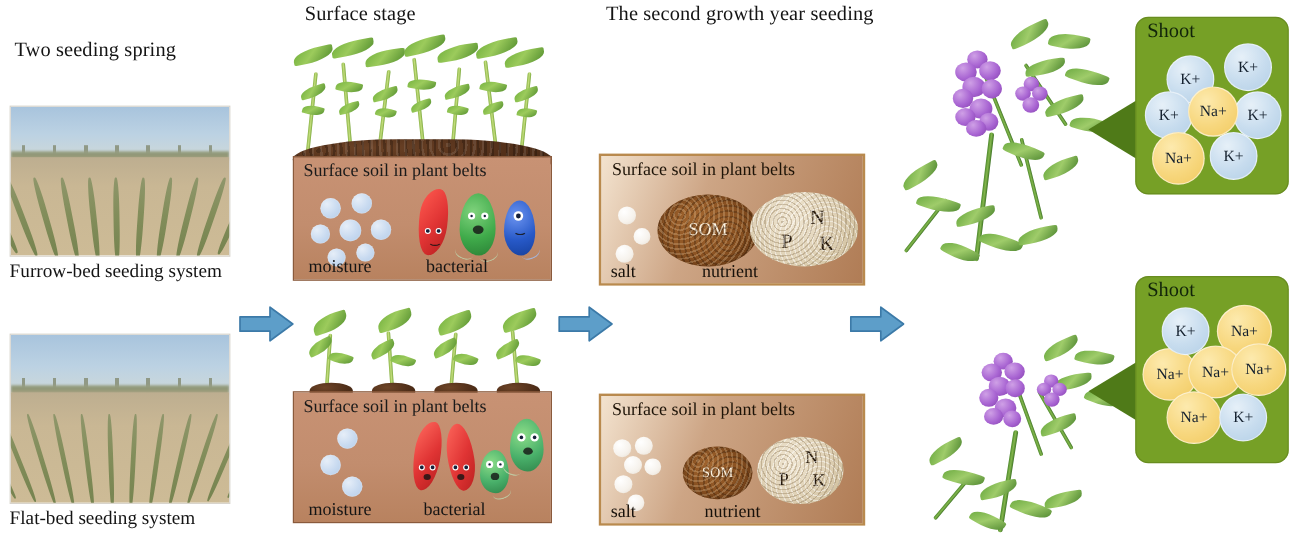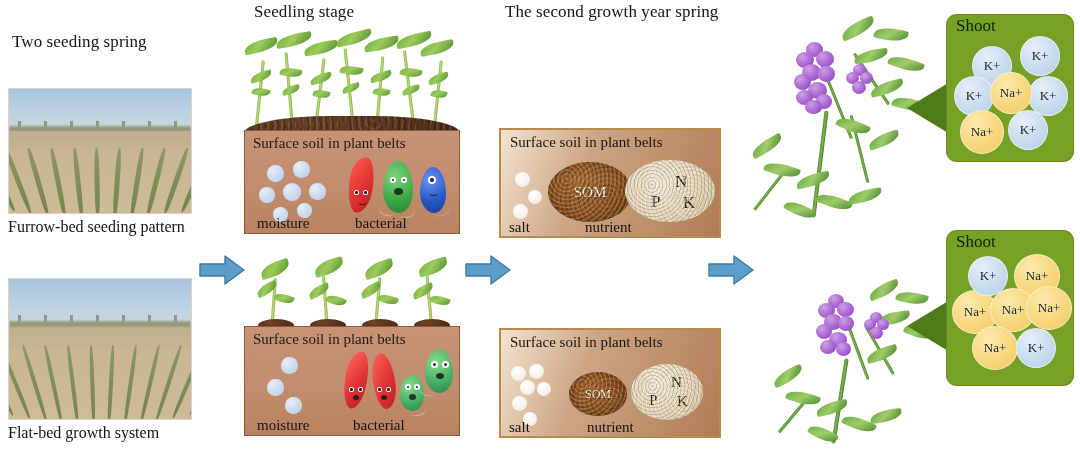--- a/index.html
+++ b/index.html
@@ -103,22 +103,22 @@
   .ion{position:absolute;border-radius:50%;display:flex;align-items:center;justify-content:center;
        font-size:13px;color:#14202e;border:1px solid rgba(255,255,255,.55);}
   .ion.k{background:radial-gradient(circle at 36% 28%,#e6f0f8 0%,#c7dcee 55%,#b3cfe6 100%);}
   .ion.na{background:radial-gradient(circle at 36% 28%,#fdeaae 0%,#f7d77e 55%,#f1c95f 100%);}
   .pointer{position:absolute;}
 </style>
 </head>
 <body>
 
 <div class="abs ttl" style="left:12px;top:32px;">Two seeding spring</div>
-<div class="abs ttl" style="left:254px;top:2px;">Seedling stage</div>
-<div class="abs ttl" style="left:505px;top:2px;">The second growth year spring</div>
+<div class="abs ttl" style="left:254px;top:2px;">Surface stage</div>
+<div class="abs ttl" style="left:505px;top:2px;">The second growth year seeding</div>
 
 <div class="abs photo" style="left:8px;top:88px;width:182px;height:124px;">
   <div class="sky"></div>
   <div class="trees"></div>
   <div class="horizon"></div>
   <div class="ground"></div>
   <div class="rows">
     <i style="left:8%;width:5px;height:86%;transform:rotate(-26deg);"></i>
     <i style="left:16%;width:5px;height:86%;transform:rotate(-21deg);"></i>
     <i style="left:24%;width:5px;height:86%;transform:rotate(-16deg);"></i>
@@ -126,21 +126,21 @@
     <i style="left:40%;width:5px;height:86%;transform:rotate(-6deg);"></i>
     <i style="left:48%;width:5px;height:86%;transform:rotate(-1deg);"></i>
     <i style="left:56%;width:5px;height:86%;transform:rotate(4deg);"></i>
     <i style="left:64%;width:5px;height:86%;transform:rotate(9deg);"></i>
     <i style="left:72%;width:5px;height:86%;transform:rotate(14deg);"></i>
     <i style="left:80%;width:5px;height:86%;transform:rotate(19deg);"></i>
     <i style="left:88%;width:5px;height:86%;transform:rotate(24deg);"></i>
 
   </div>
 </div>
-<div class="abs caption" style="left:8px;top:218px;">Furrow-bed seeding pattern</div>
+<div class="abs caption" style="left:8px;top:218px;">Furrow-bed seeding system</div>
 
 <div class="abs photo" style="left:8px;top:278px;width:182px;height:140px;">
   <div class="sky"></div>
   <div class="trees"></div>
   <div class="horizon"></div>
   <div class="ground"></div>
   <div class="rows">
     <i style="left:6%;width:4px;height:86%;transform:rotate(-27deg);"></i>
     <i style="left:14%;width:4px;height:86%;transform:rotate(-22deg);"></i>
     <i style="left:22%;width:4px;height:86%;transform:rotate(-17deg);"></i>
@@ -148,21 +148,21 @@
     <i style="left:38%;width:4px;height:86%;transform:rotate(-7deg);"></i>
     <i style="left:46%;width:4px;height:86%;transform:rotate(-2deg);"></i>
     <i style="left:54%;width:4px;height:86%;transform:rotate(3deg);"></i>
     <i style="left:62%;width:4px;height:86%;transform:rotate(8deg);"></i>
     <i style="left:70%;width:4px;height:86%;transform:rotate(13deg);"></i>
     <i style="left:78%;width:4px;height:86%;transform:rotate(18deg);"></i>
     <i style="left:86%;width:4px;height:86%;transform:rotate(23deg);"></i>
     <i style="left:94%;width:4px;height:86%;transform:rotate(28deg);"></i>
   </div>
 </div>
-<div class="abs caption" style="left:8px;top:424px;">Flat-bed growth system</div>
+<div class="abs caption" style="left:8px;top:424px;">Flat-bed seeding system</div>
 
 <div class="arrow" style="left:199px;top:254px;">
   <svg width="46" height="32" viewBox="0 0 46 32">
       <path d="M1 10 H26 V2 L45 16 L26 30 V22 H1 Z" fill="#5d9ec9" stroke="#3c7aa8" stroke-width="1.4" stroke-linejoin="round"></path>
     </svg>
 </div>
 <div class="arrow" style="left:465px;top:254px;">
   <svg width="46" height="32" viewBox="0 0 46 32">
       <path d="M1 10 H26 V2 L45 16 L26 30 V22 H1 Z" fill="#5d9ec9" stroke="#3c7aa8" stroke-width="1.4" stroke-linejoin="round"></path>
     </svg>

